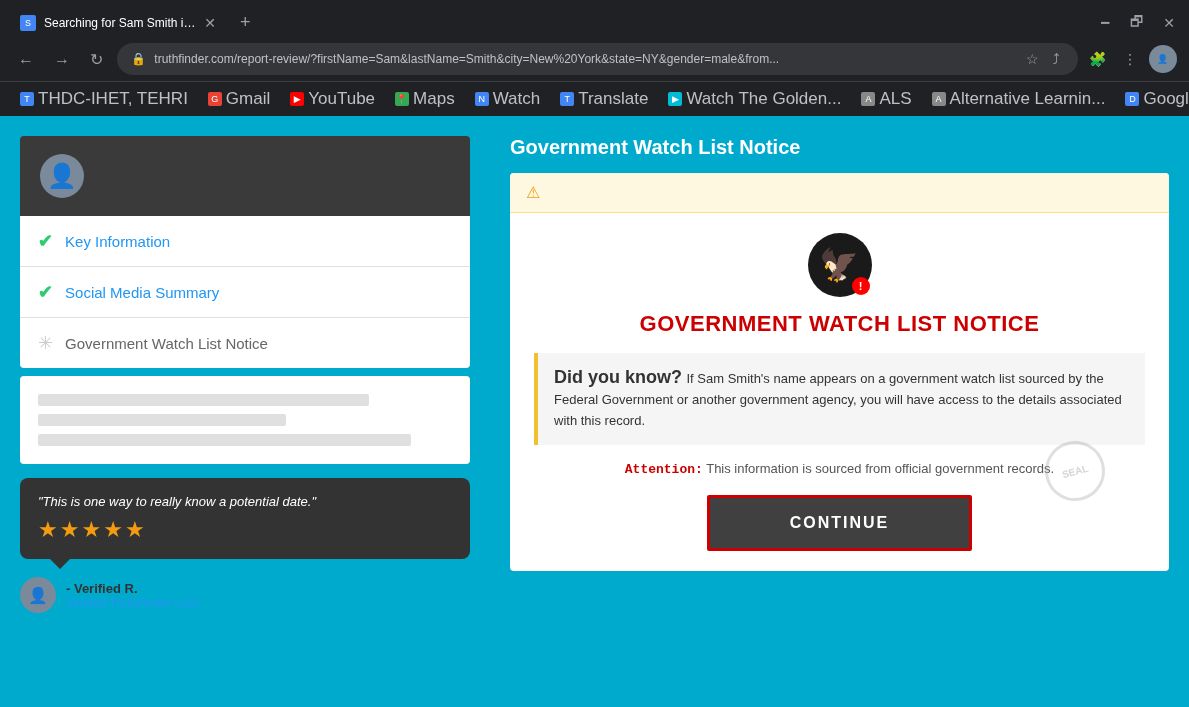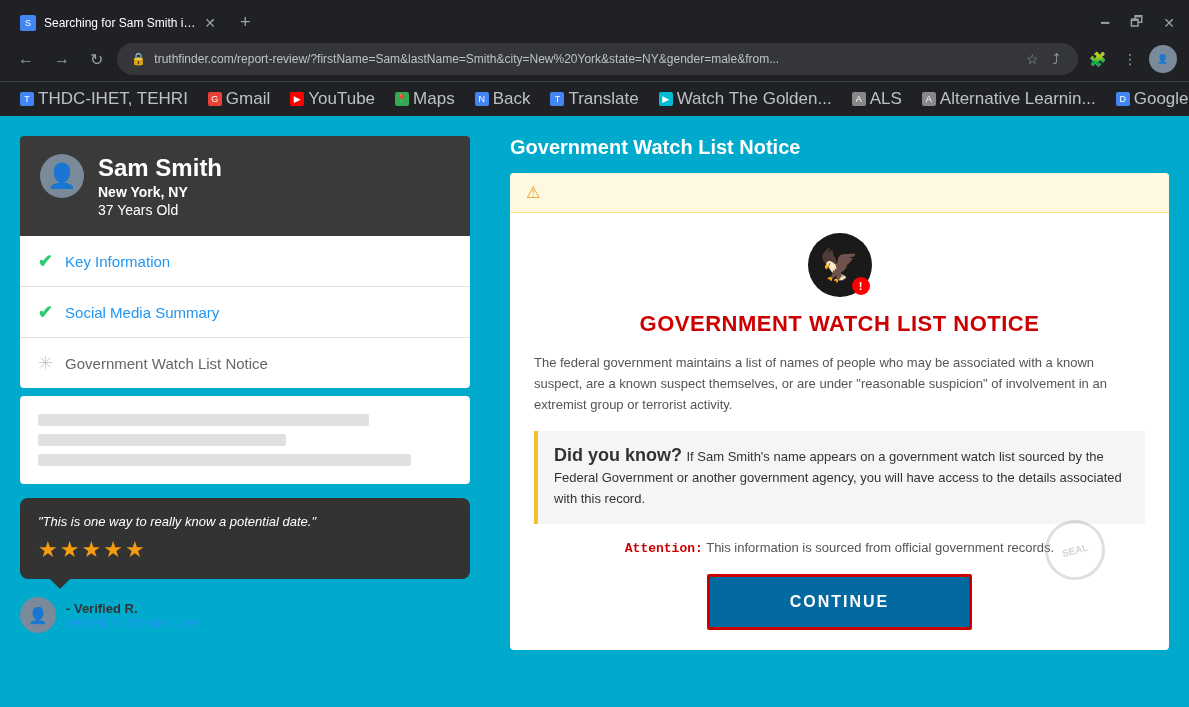--- a/index.html
+++ b/index.html
@@ -93,21 +93,21 @@
     .did-you-know { background: #f5f5f5; border-left: 4px solid #f0c030; padding: 14px 16px; margin-bottom: 16px; text-align: left; }
     .dyk-bold { font-weight: bold; color: #333; font-size: 18px; }
     .dyk-text { color: #2196F3; font-size: 13px; line-height: 1.6; }
     .dyk-text span { color: #333; }
 
     .attention-row { text-align: center; margin-bottom: 18px; font-size: 13px; color: #555; position: relative; }
     .attention-bold { font-weight: bold; color: #cc0000; font-family: Liberation Mono, monospace; }
     .stamp { position: absolute; right: 40px; top: -20px; width: 60px; height: 60px; border-radius: 50%; border: 3px solid rgba(150,150,150,0.3); color: rgba(150,150,150,0.4); font-size: 10px; font-weight: bold; display: flex; align-items: center; justify-content: center; text-transform: uppercase; transform: rotate(-15deg); }
 
     .continue-btn-wrapper { text-align: center; }
-    .continue-btn { background: #0369a1; color: white; border: 3px solid #cc0000; padding: 16px 80px; font-size: 16px; font-weight: bold; letter-spacing: 2px; cursor: pointer; border-radius: 2px; }
+    .continue-btn { background: #404040; color: white; border: 3px solid #cc0000; padding: 16px 80px; font-size: 16px; font-weight: bold; letter-spacing: 2px; cursor: pointer; border-radius: 2px; }
   </style>
 </head>
 <body>
 
 <div class="browser-chrome">
   <div class="tab-bar">
     <div class="tab active">
       <div class="tab-favicon" style="background:#4285f4;">S</div>
       <span class="tab-title">Searching for Sam Smith in New</span>
       <span class="tab-close">✕</span>
@@ -149,21 +149,21 @@
     <div class="bookmark-item">
       <div class="bookmark-favicon" style="background:#ff0000;color:white;">▶</div>
       <span class="bookmark-label">YouTube</span>
     </div>
     <div class="bookmark-item">
       <div class="bookmark-favicon" style="background:#34a853;color:white;">📍</div>
       <span class="bookmark-label">Maps</span>
     </div>
     <div class="bookmark-item">
       <div class="bookmark-favicon" style="background:#4285f4;color:white;">N</div>
-      <span class="bookmark-label">Back</span>
+      <span class="bookmark-label">Watch</span>
     </div>
     <div class="bookmark-item">
       <div class="bookmark-favicon" style="background:#4285f4;color:white;">T</div>
       <span class="bookmark-label">Translate</span>
     </div>
     <div class="bookmark-item">
       <div class="bookmark-favicon" style="background:#00bcd4;color:white;">▶</div>
       <span class="bookmark-label">Watch The Golden...</span>
     </div>
     <div class="bookmark-item">
@@ -186,25 +186,20 @@
   </div>
 </div>
 
 <div class="page-content">
 
   <div class="left-panel">
 
     <div class="profile-card">
       <div class="avatar-circle">
         <span class="avatar-icon">👤</span>
-      </div>
-      <div class="profile-info">
-        <div class="profile-name">Sam Smith</div>
-        <div class="profile-location">New York, NY</div>
-        <div class="profile-age">37 Years Old</div>
       </div>
     </div>
 
     <div class="checklist">
       <div class="checklist-item">
         <span class="check-icon">✔</span>
         <span class="checklist-label">Key Information</span>
       </div>
       <div class="checklist-item">
         <span class="check-icon">✔</span>
@@ -255,21 +250,20 @@
 
       <div class="govt-body">
 
         <div class="eagle-badge">
           <span class="eagle-emoji">🦅</span>
           <div class="badge-alert">!</div>
         </div>
 
         <div class="govt-heading">GOVERNMENT WATCH LIST NOTICE</div>
 
-        <p class="govt-description">The federal government maintains a list of names of people who may be associated with a known suspect, are a known suspect themselves, or are under "reasonable suspicion" of involvement in an extremist group or terrorist activity.</p>
 
         <div class="did-you-know">
           <span class="dyk-bold">Did you know?</span>
           <span class="dyk-text"> <span>If Sam Smith's name appears on a government watch list sourced by the Federal Government or another government agency, you will have access to the details associated with this record.</span></span>
         </div>
 
         <div class="attention-row">
           <span class="attention-bold">Attention:</span>
           <span>This information is sourced from official government records.</span>
           <div class="stamp">SEAL</div>

